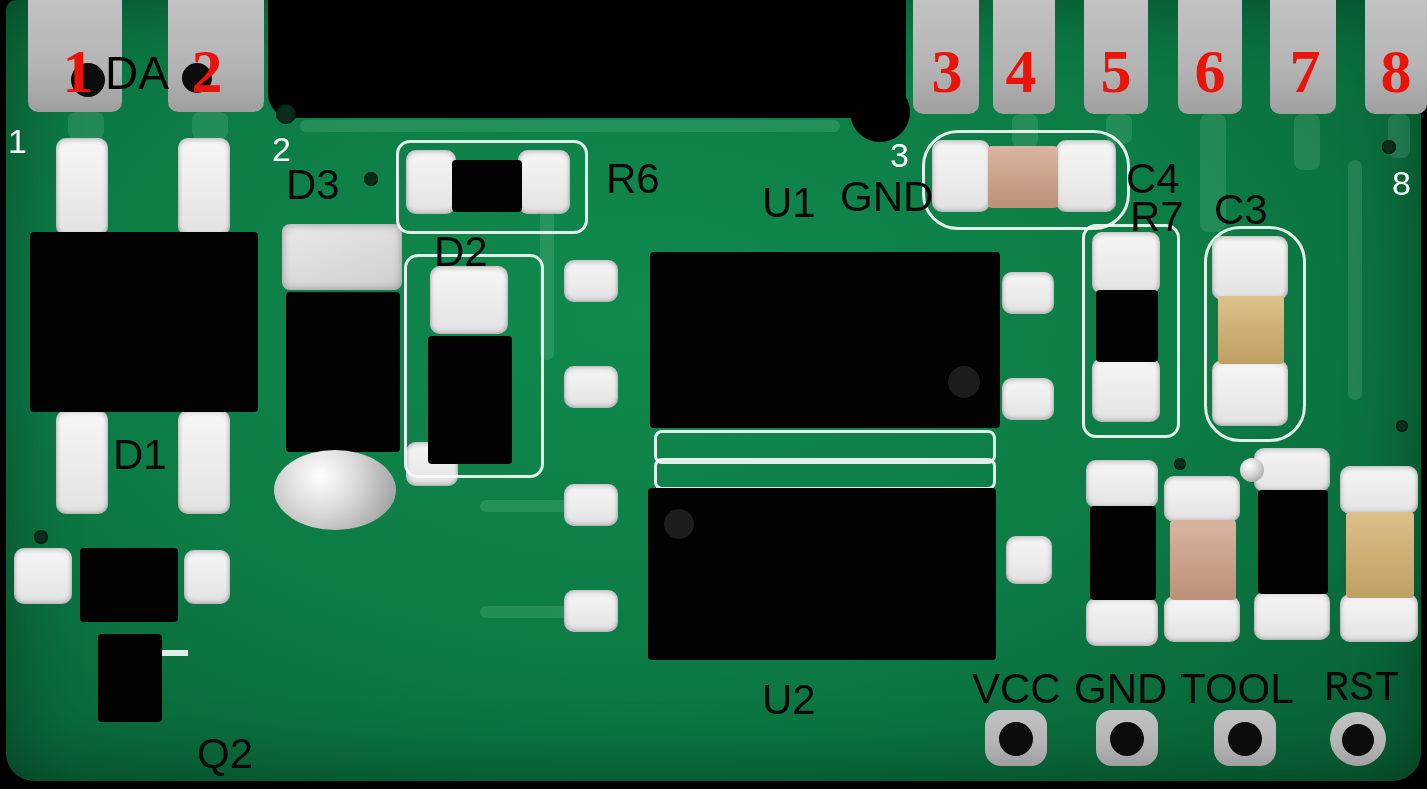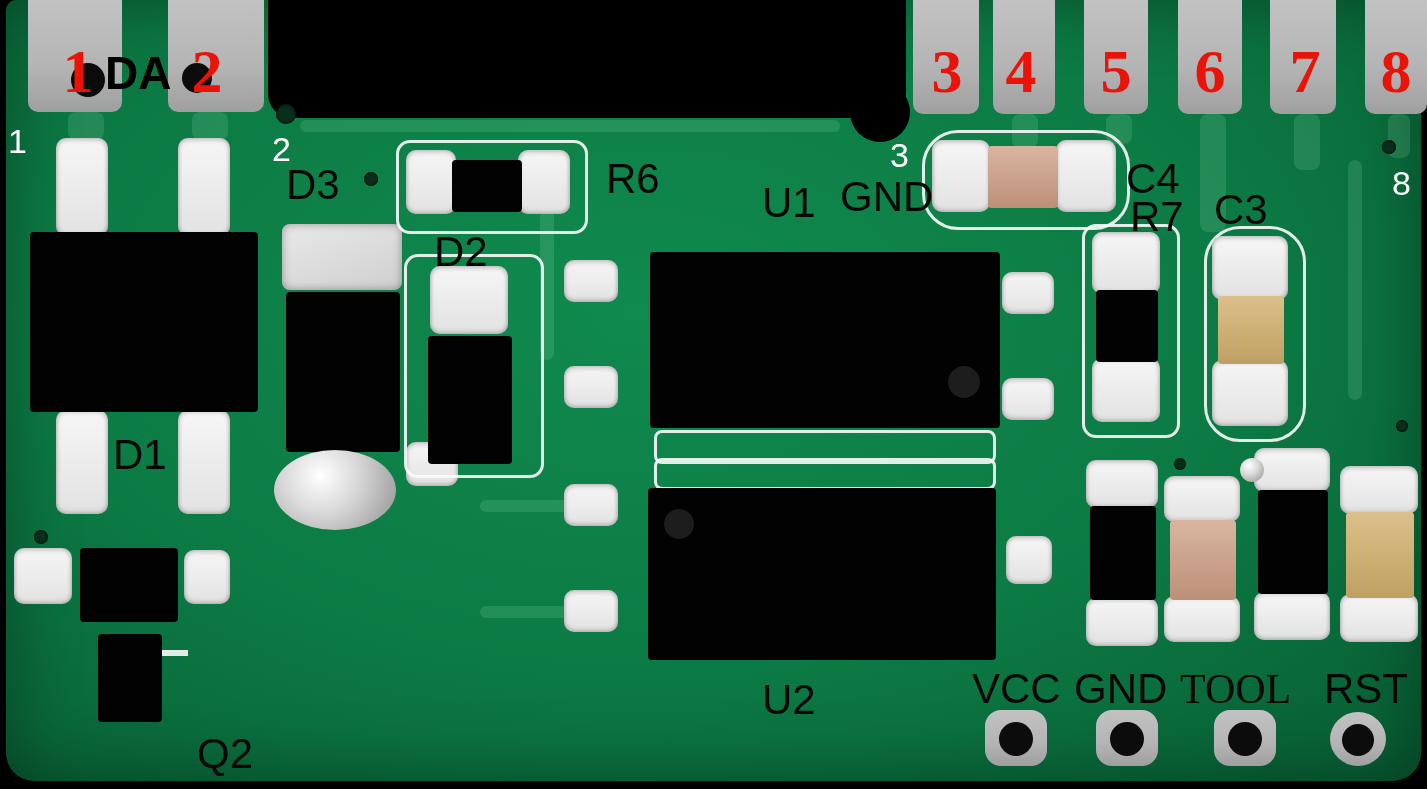--- a/index.html
+++ b/index.html
@@ -23,21 +23,21 @@
   .tanbody{background:linear-gradient(180deg,#d9b5a0,#bd9078);border-radius:4px;}
   .tanbody2{background:linear-gradient(180deg,#dcc08a,#bfa063);border-radius:4px;}
   .trace{background:rgba(195,255,220,0.13);border-radius:8px;}
   .via{background:#0b2e1c;border-radius:50%;box-shadow:inset 0 0 3px #000;}
   .blob{border-radius:50%;background:radial-gradient(circle at 38% 32%, #ffffff 0%, #d9d9d9 40%, #8f8f8f 100%);}
   .dot{background:#1d1d1d;border-radius:50%;}
   .redn{font-family:"Liberation Serif",serif;font-weight:700;font-size:62px;line-height:1;
         color:var(--annotation-red,#ea1309);text-align:center;}
   .whiten{color:#ffffff;font-size:34px;line-height:1;font-weight:400;}
   .clabel{color:#070707;font-size:42px;line-height:1;font-weight:400;}
-  .dalabel{color:#000;font-weight:700;font-size:46px;line-height:1;}
+  .dalabel{color:#000;font-weight:400;font-size:46px;line-height:1;}
 </style>
 </head>
 <body>
 
 <div class="stage">
 
   <div class="abs board" style="left:6px;top:0;width:1415px;height:781px;border-radius:10px 10px 28px 28px;"></div>
 
   <div class="abs trace" style="left:300px;top:120px;width:540px;height:12px;"></div>
   <div class="abs trace" style="left:1012px;top:114px;width:26px;height:34px;"></div>
@@ -181,16 +181,16 @@
   <div class="abs clabel" style="left:840px;top:176px;">GND</div>
   <div class="abs clabel" style="left:1126px;top:158px;">C4</div>
   <div class="abs clabel" style="left:1130px;top:196px;">R7</div>
   <div class="abs clabel" style="left:1214px;top:189px;">C3</div>
   <div class="abs clabel" style="left:113px;top:434px;">D1</div>
   <div class="abs clabel" style="left:197px;top:733px;text-align:center;">Q2</div>
   <div class="abs clabel" style="left:762px;top:679px;">U2</div>
 
   <div class="abs clabel" style="left:972px;top:668px;">VCC</div>
   <div class="abs clabel" style="left:1074px;top:668px;">GND</div>
-  <div class="abs clabel" style="left:1180px;top:668px;font-family:Liberation Serif, serif;">TOOL</div>
-  <div class="abs clabel" style="left:1324px;top:668px;">RST</div>
+  <div class="abs clabel" style="left:1180px;top:668px;">TOOL</div>
+  <div class="abs clabel" style="left:1324px;top:668px;font-family:Liberation Mono, monospace;">RST</div>
 
 </div>
 
 </body></html>

